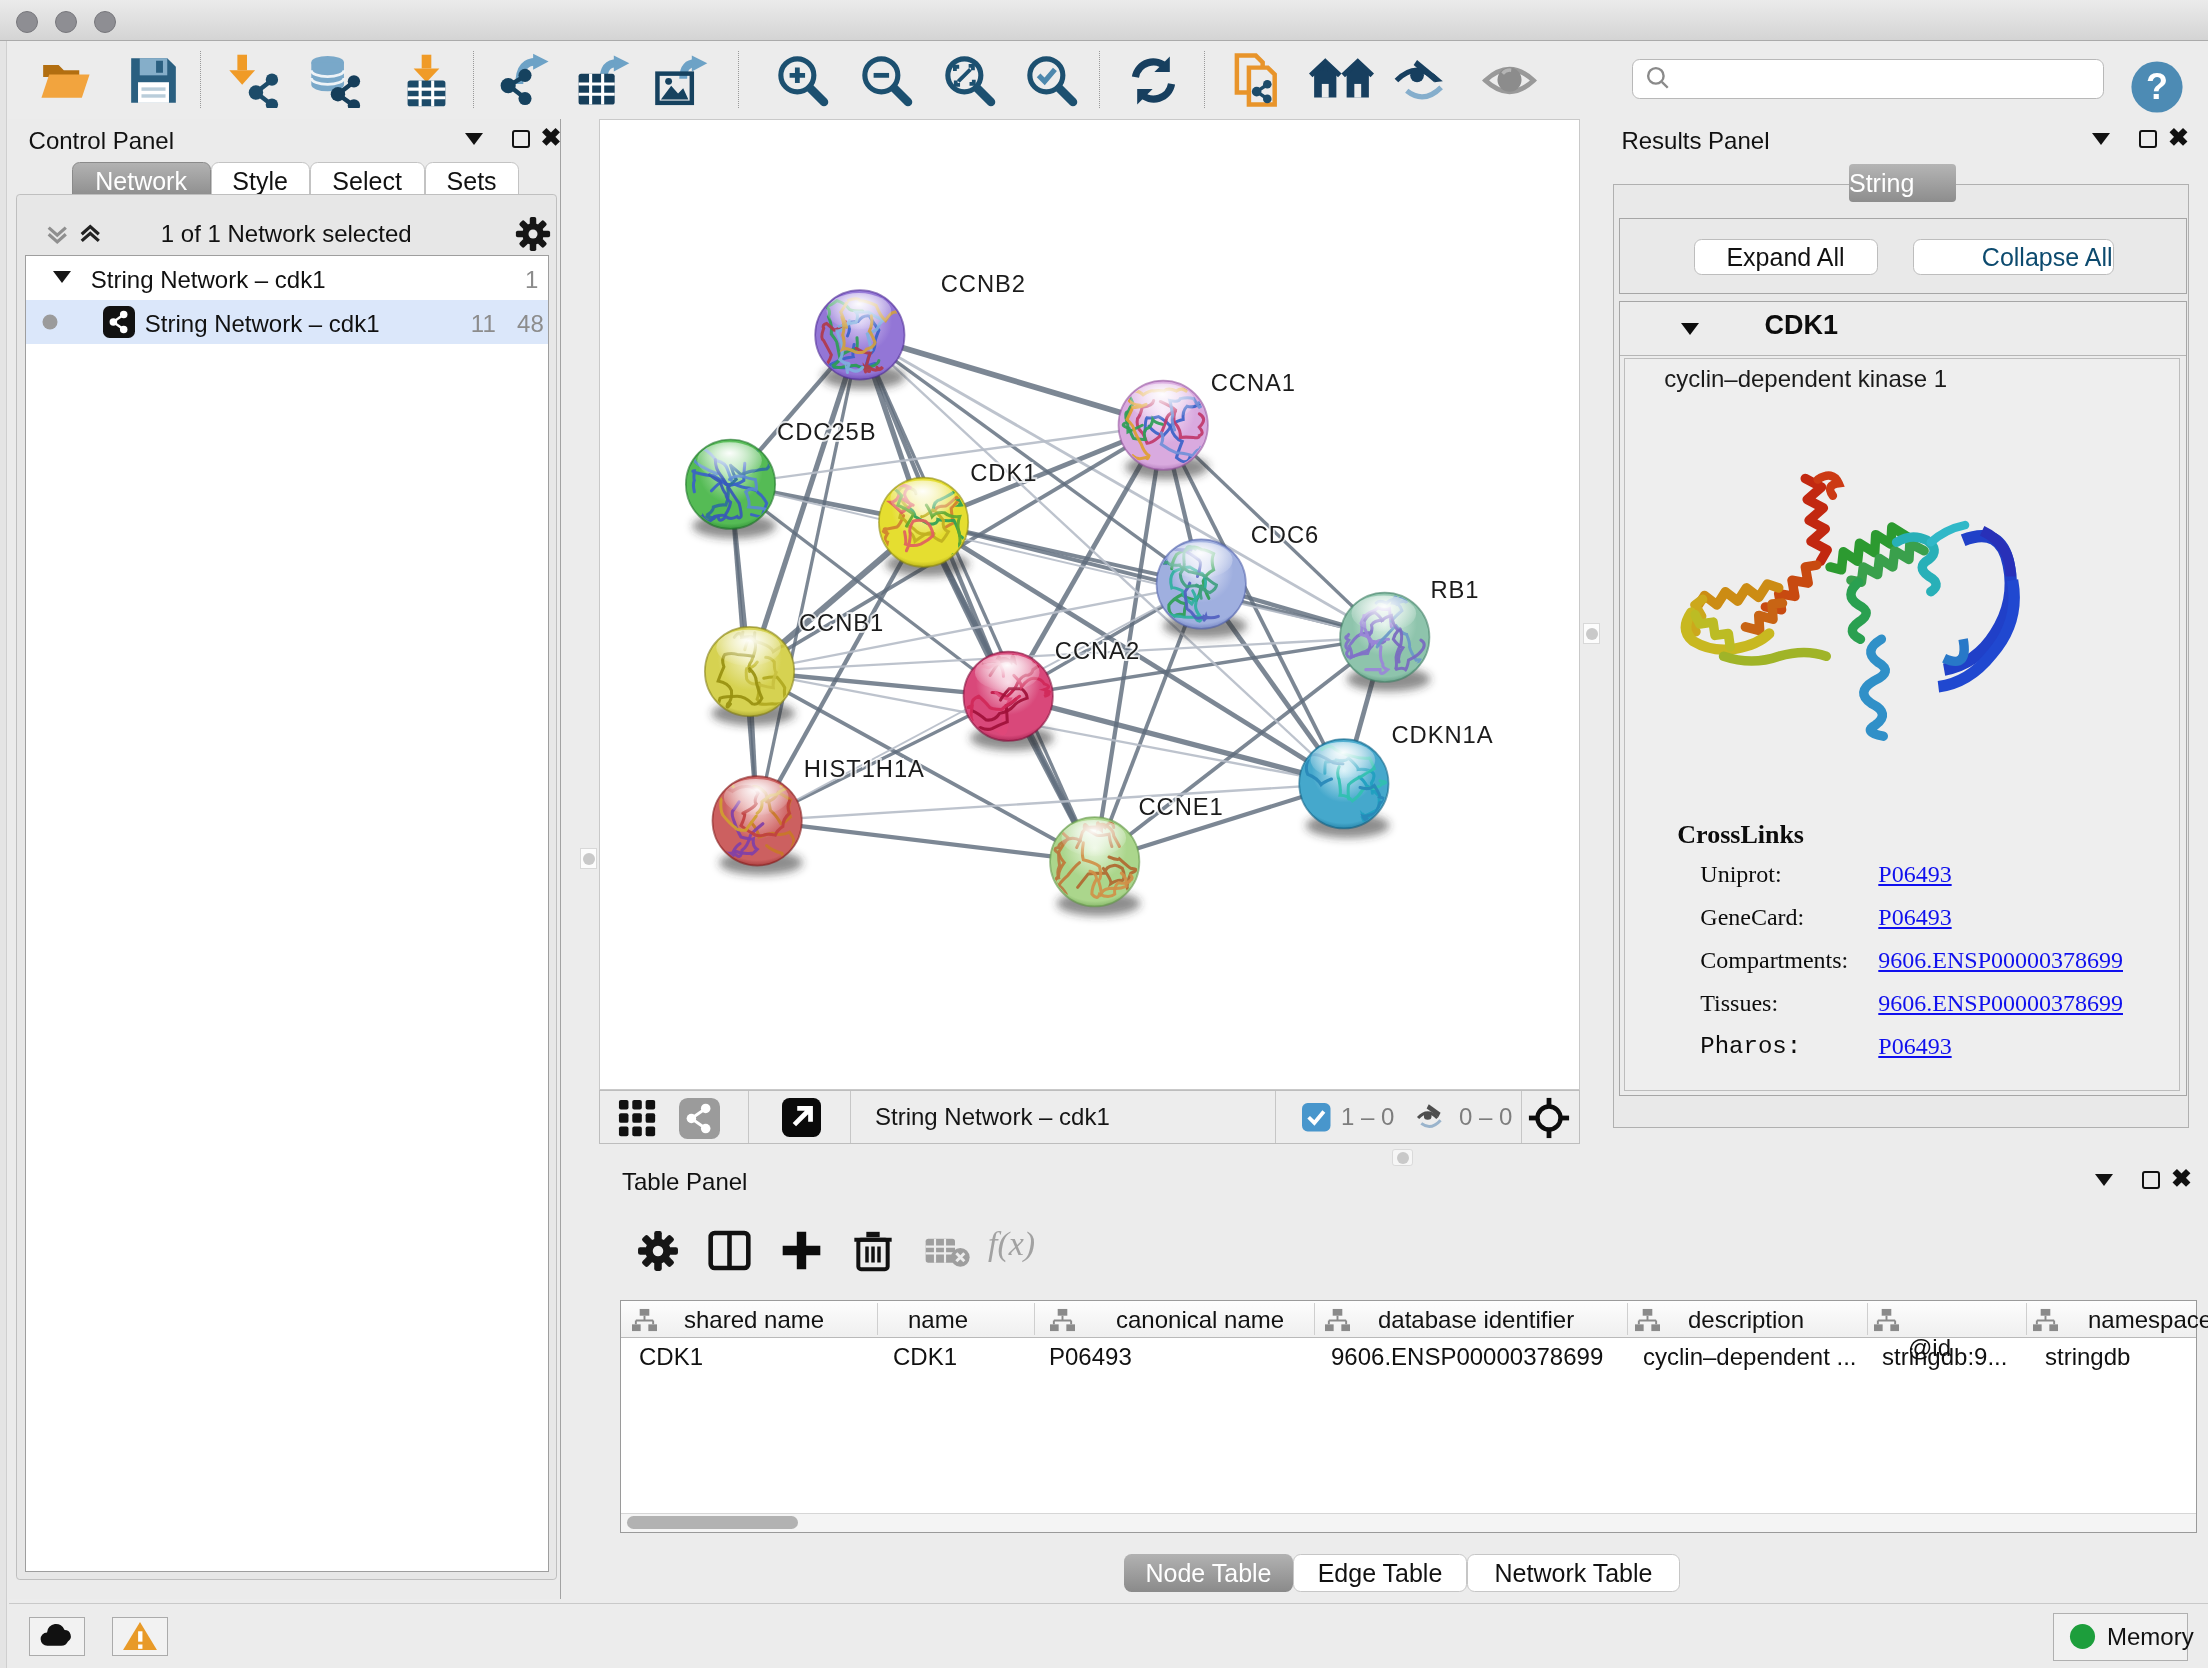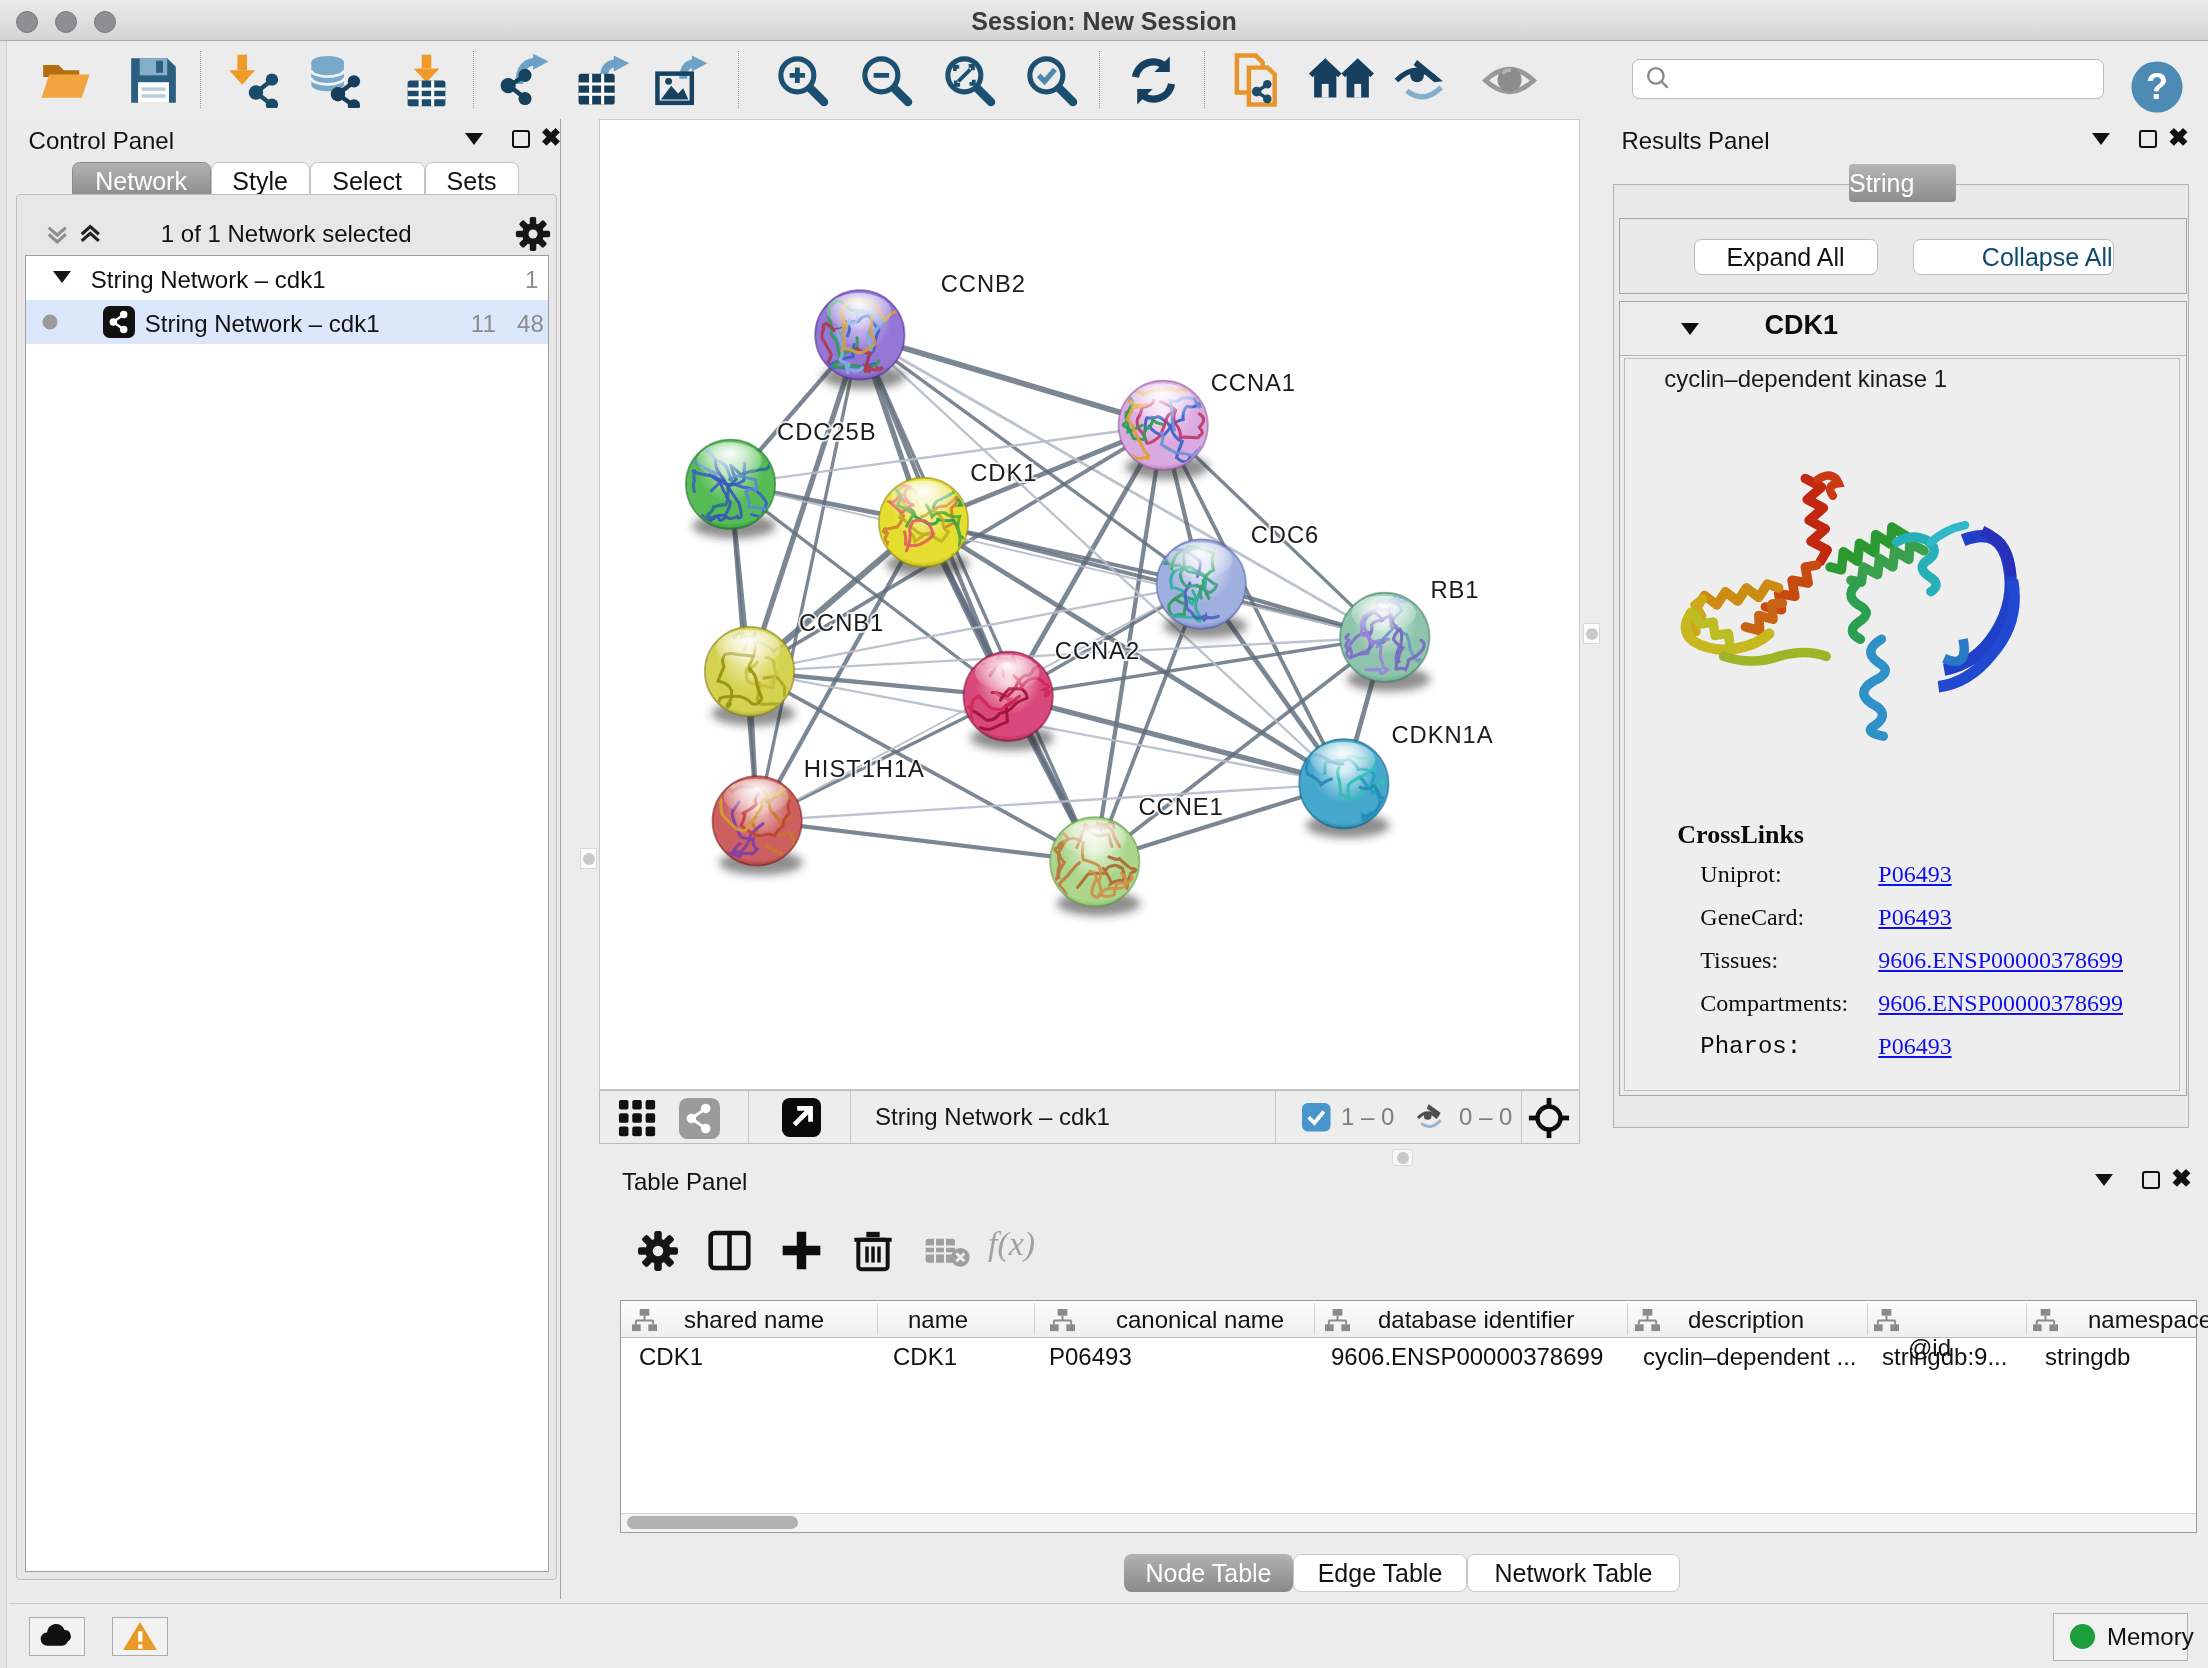--- a/index.html
+++ b/index.html
@@ -65,21 +65,20 @@
       <path d="M13 8 v5 M4 13 h18 M4 13 v4 M22 13 v4" stroke="#8a8a8a" stroke-width="2" fill="none"></path>
       <rect x="0" y="17" width="9" height="7" fill="#8a8a8a"></rect>
       <rect x="17" y="17" width="9" height="7" fill="#8a8a8a"></rect>
     </g>
   </defs>
 </svg>
 <div id="titlebar">
   <div class="tl" style="left:16px;"></div>
   <div class="tl" style="left:55px;"></div>
   <div class="tl" style="left:94px;"></div>
-  <div id="title">Session: New Session</div>
 </div>
 
 <div id="toolbar">
   <div class="tsep" style="left:200px;"></div>
   <div class="tsep" style="left:473px;"></div>
   <div class="tsep" style="left:738px;"></div>
   <div class="tsep" style="left:1099px;"></div>
   <div class="tsep" style="left:1204px;"></div>
   <svg class="ticon" style="left:38px;" width="55" height="55" viewBox="0 0 32 32">
     <path d="M3 7 h9 l3 3 h9 v4 H3 z" fill="#b26e10"></path>
@@ -743,22 +742,22 @@
             <path d="M302 74 q40 -16 48 26 q8 38 -14 72 q-20 32 -54 38" fill="none" stroke="#2040c8" stroke-width="13"></path>
             <path d="M322 64 q30 14 30 48" fill="none" stroke="#2830b8" stroke-width="11"></path>
             <path d="M354 116 q8 44 -22 78 q-24 30 -56 34" fill="none" stroke="#2048d0" stroke-width="12"></path>
             <path d="M268 76 Q284 62 304 58" fill="none" stroke="#30b8c8" stroke-width="9" stroke-linejoin="round" stroke-linecap="round"></path>
             <path d="M282 198 q26 12 20 -20" fill="none" stroke="#2878c8" stroke-width="10"></path>
           </svg>
       <div class="abs" style="left:52px;top:461px;font-size:26px;font-weight:bold;color:#0c0c0c;font-family:'Liberation Serif',serif;">CrossLinks</div>
       <div class="abs" style="left:75px;top:502px;width:476px;font-size:24px;color:#0c0c0c;font-family:'Liberation Serif',serif;">
         <div style="height:43px;">Uniprot:</div>
         <div style="height:43px;">GeneCard:</div>
+        <div style="height:43px;">Compartments:</div>
         <div style="height:43px;">Tissues:</div>
-        <div style="height:43px;">Compartments:</div>
         <div style="height:43px;font-family:Liberation Mono, monospace;">Pharos:</div>
       </div>
       <div class="abs" style="left:253px;top:502px;width:304px;font-size:24px;color:#1010ee;font-family:'Liberation Serif',serif;">
         <div style="height:43px;"><span style="text-decoration:underline;">P06493</span></div>
         <div style="height:43px;"><span style="text-decoration:underline;">P06493</span></div>
         <div style="height:43px;"><span style="text-decoration:underline;">9606.ENSP00000378699</span></div>
         <div style="height:43px;"><span style="text-decoration:underline;">9606.ENSP00000378699</span></div>
         <div style="height:43px;"><span style="text-decoration:underline;">P06493</span></div>
       </div>
     </div>

